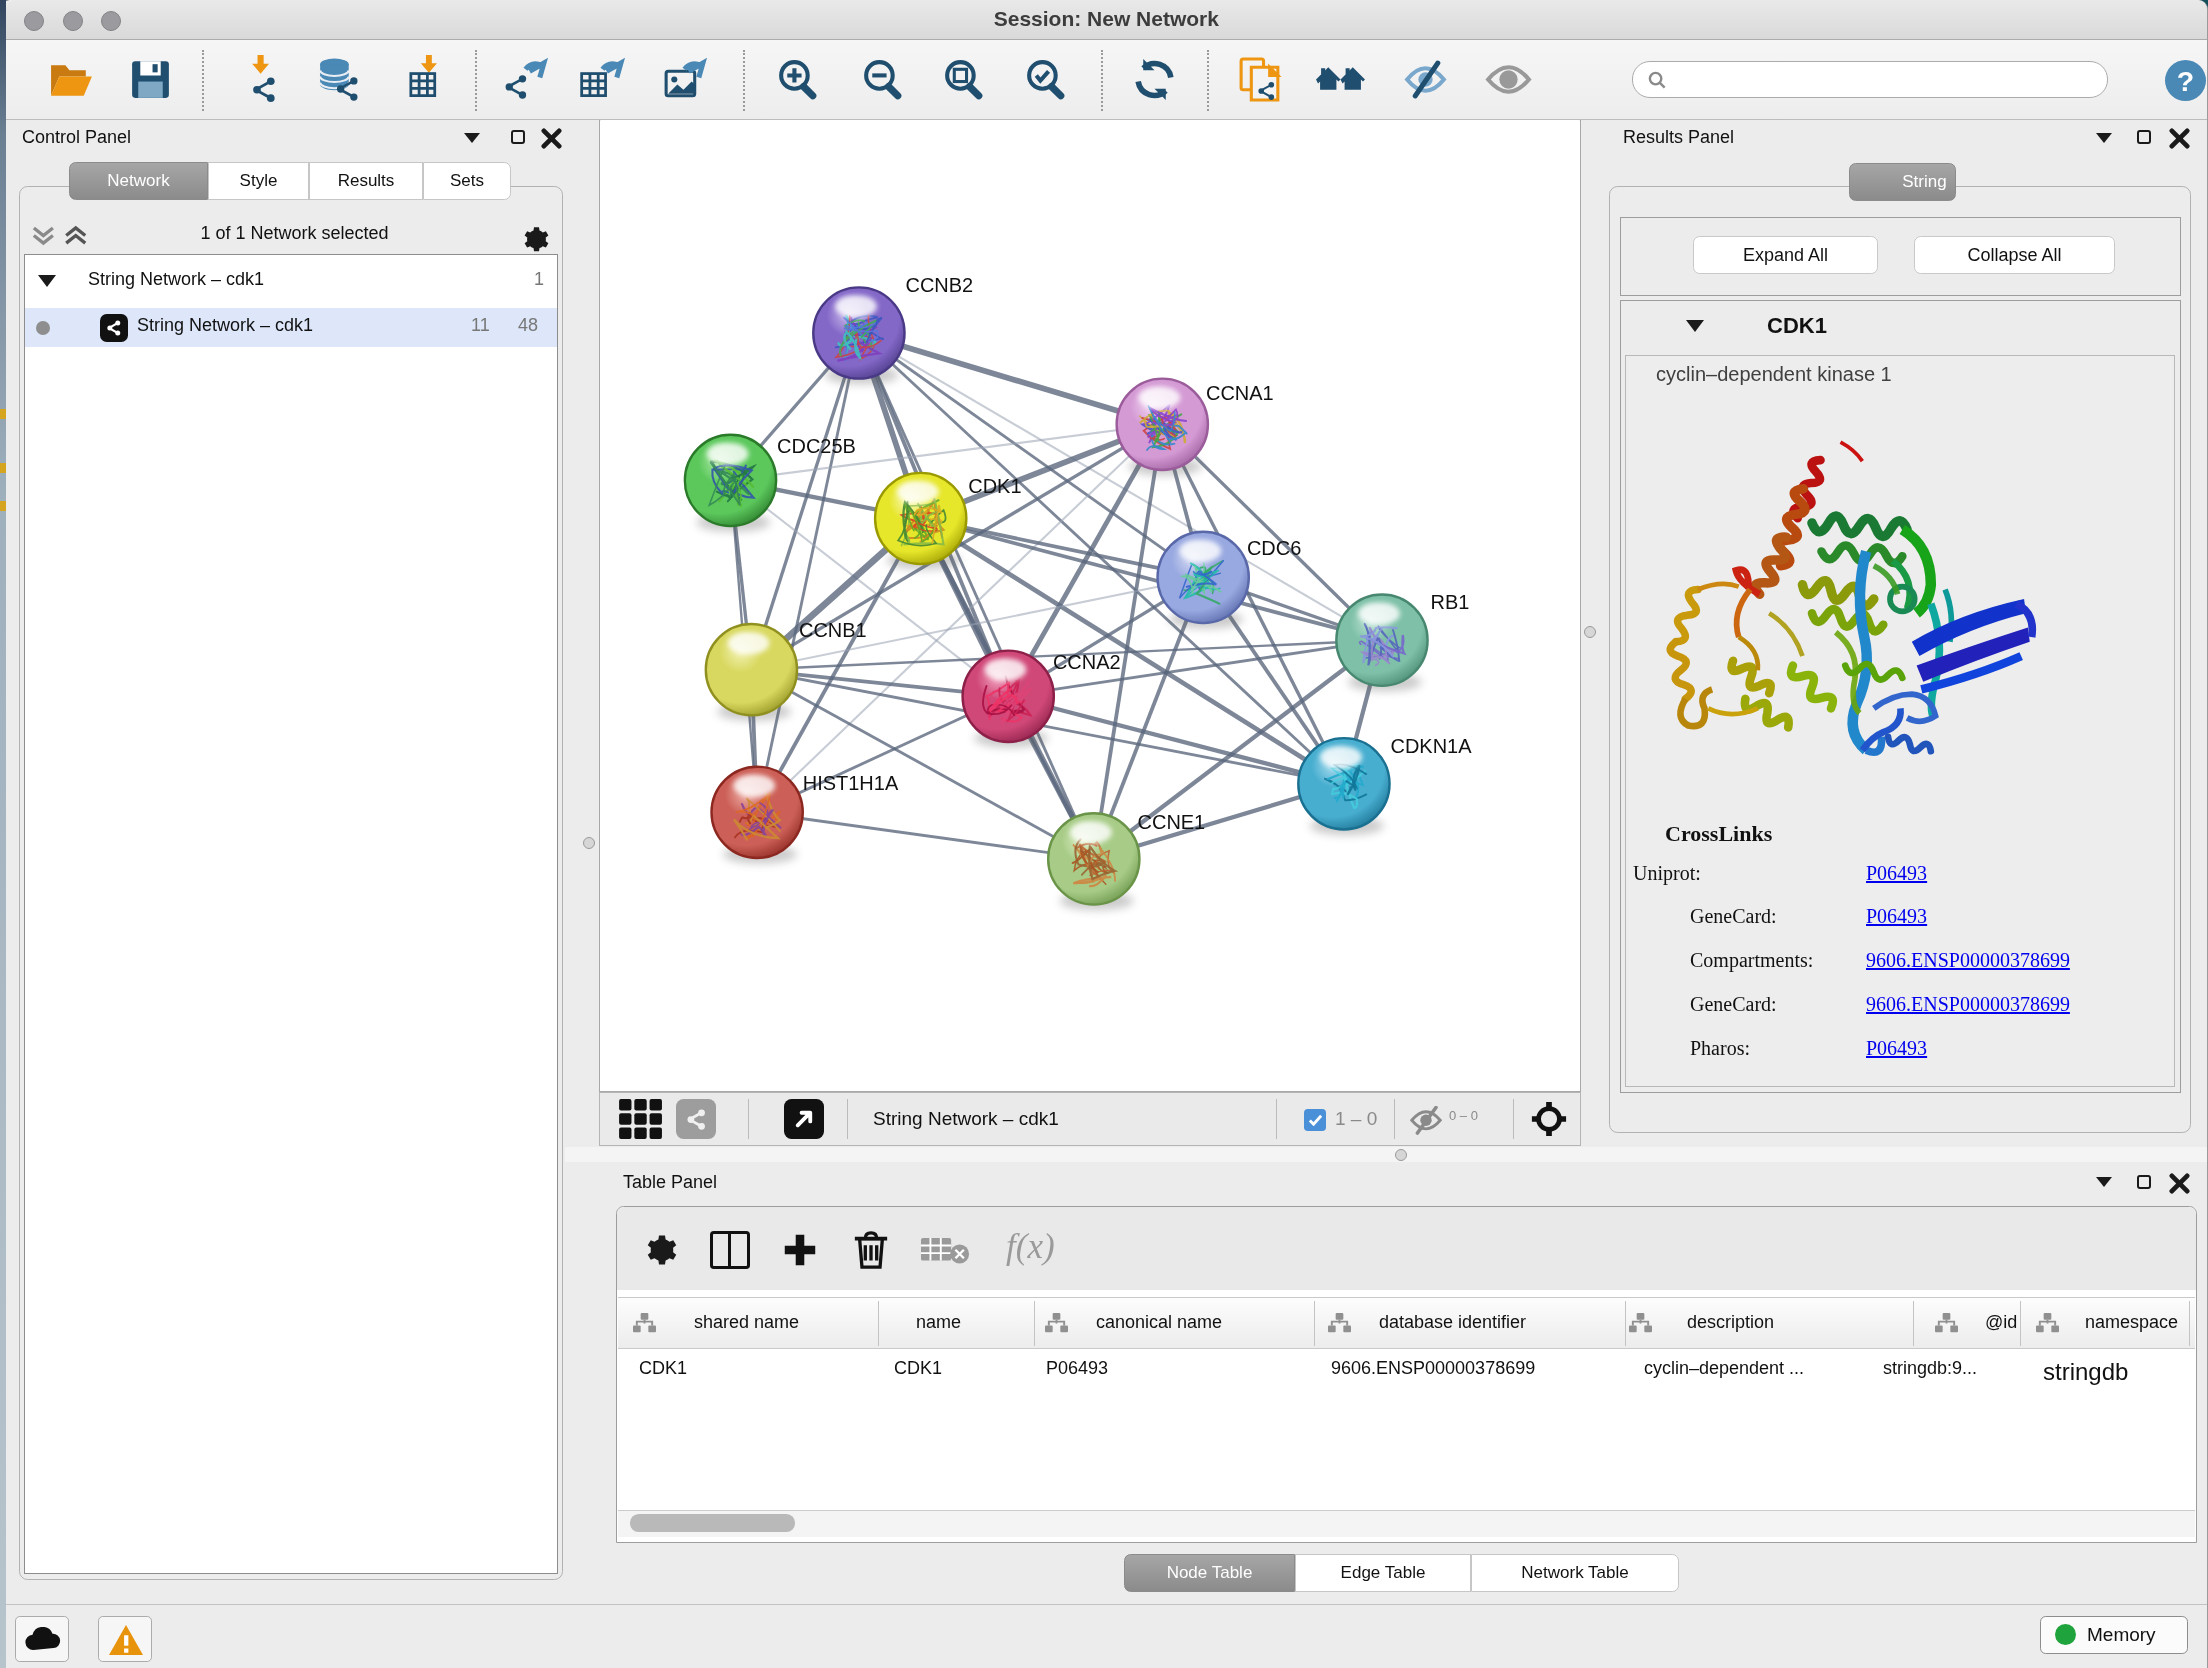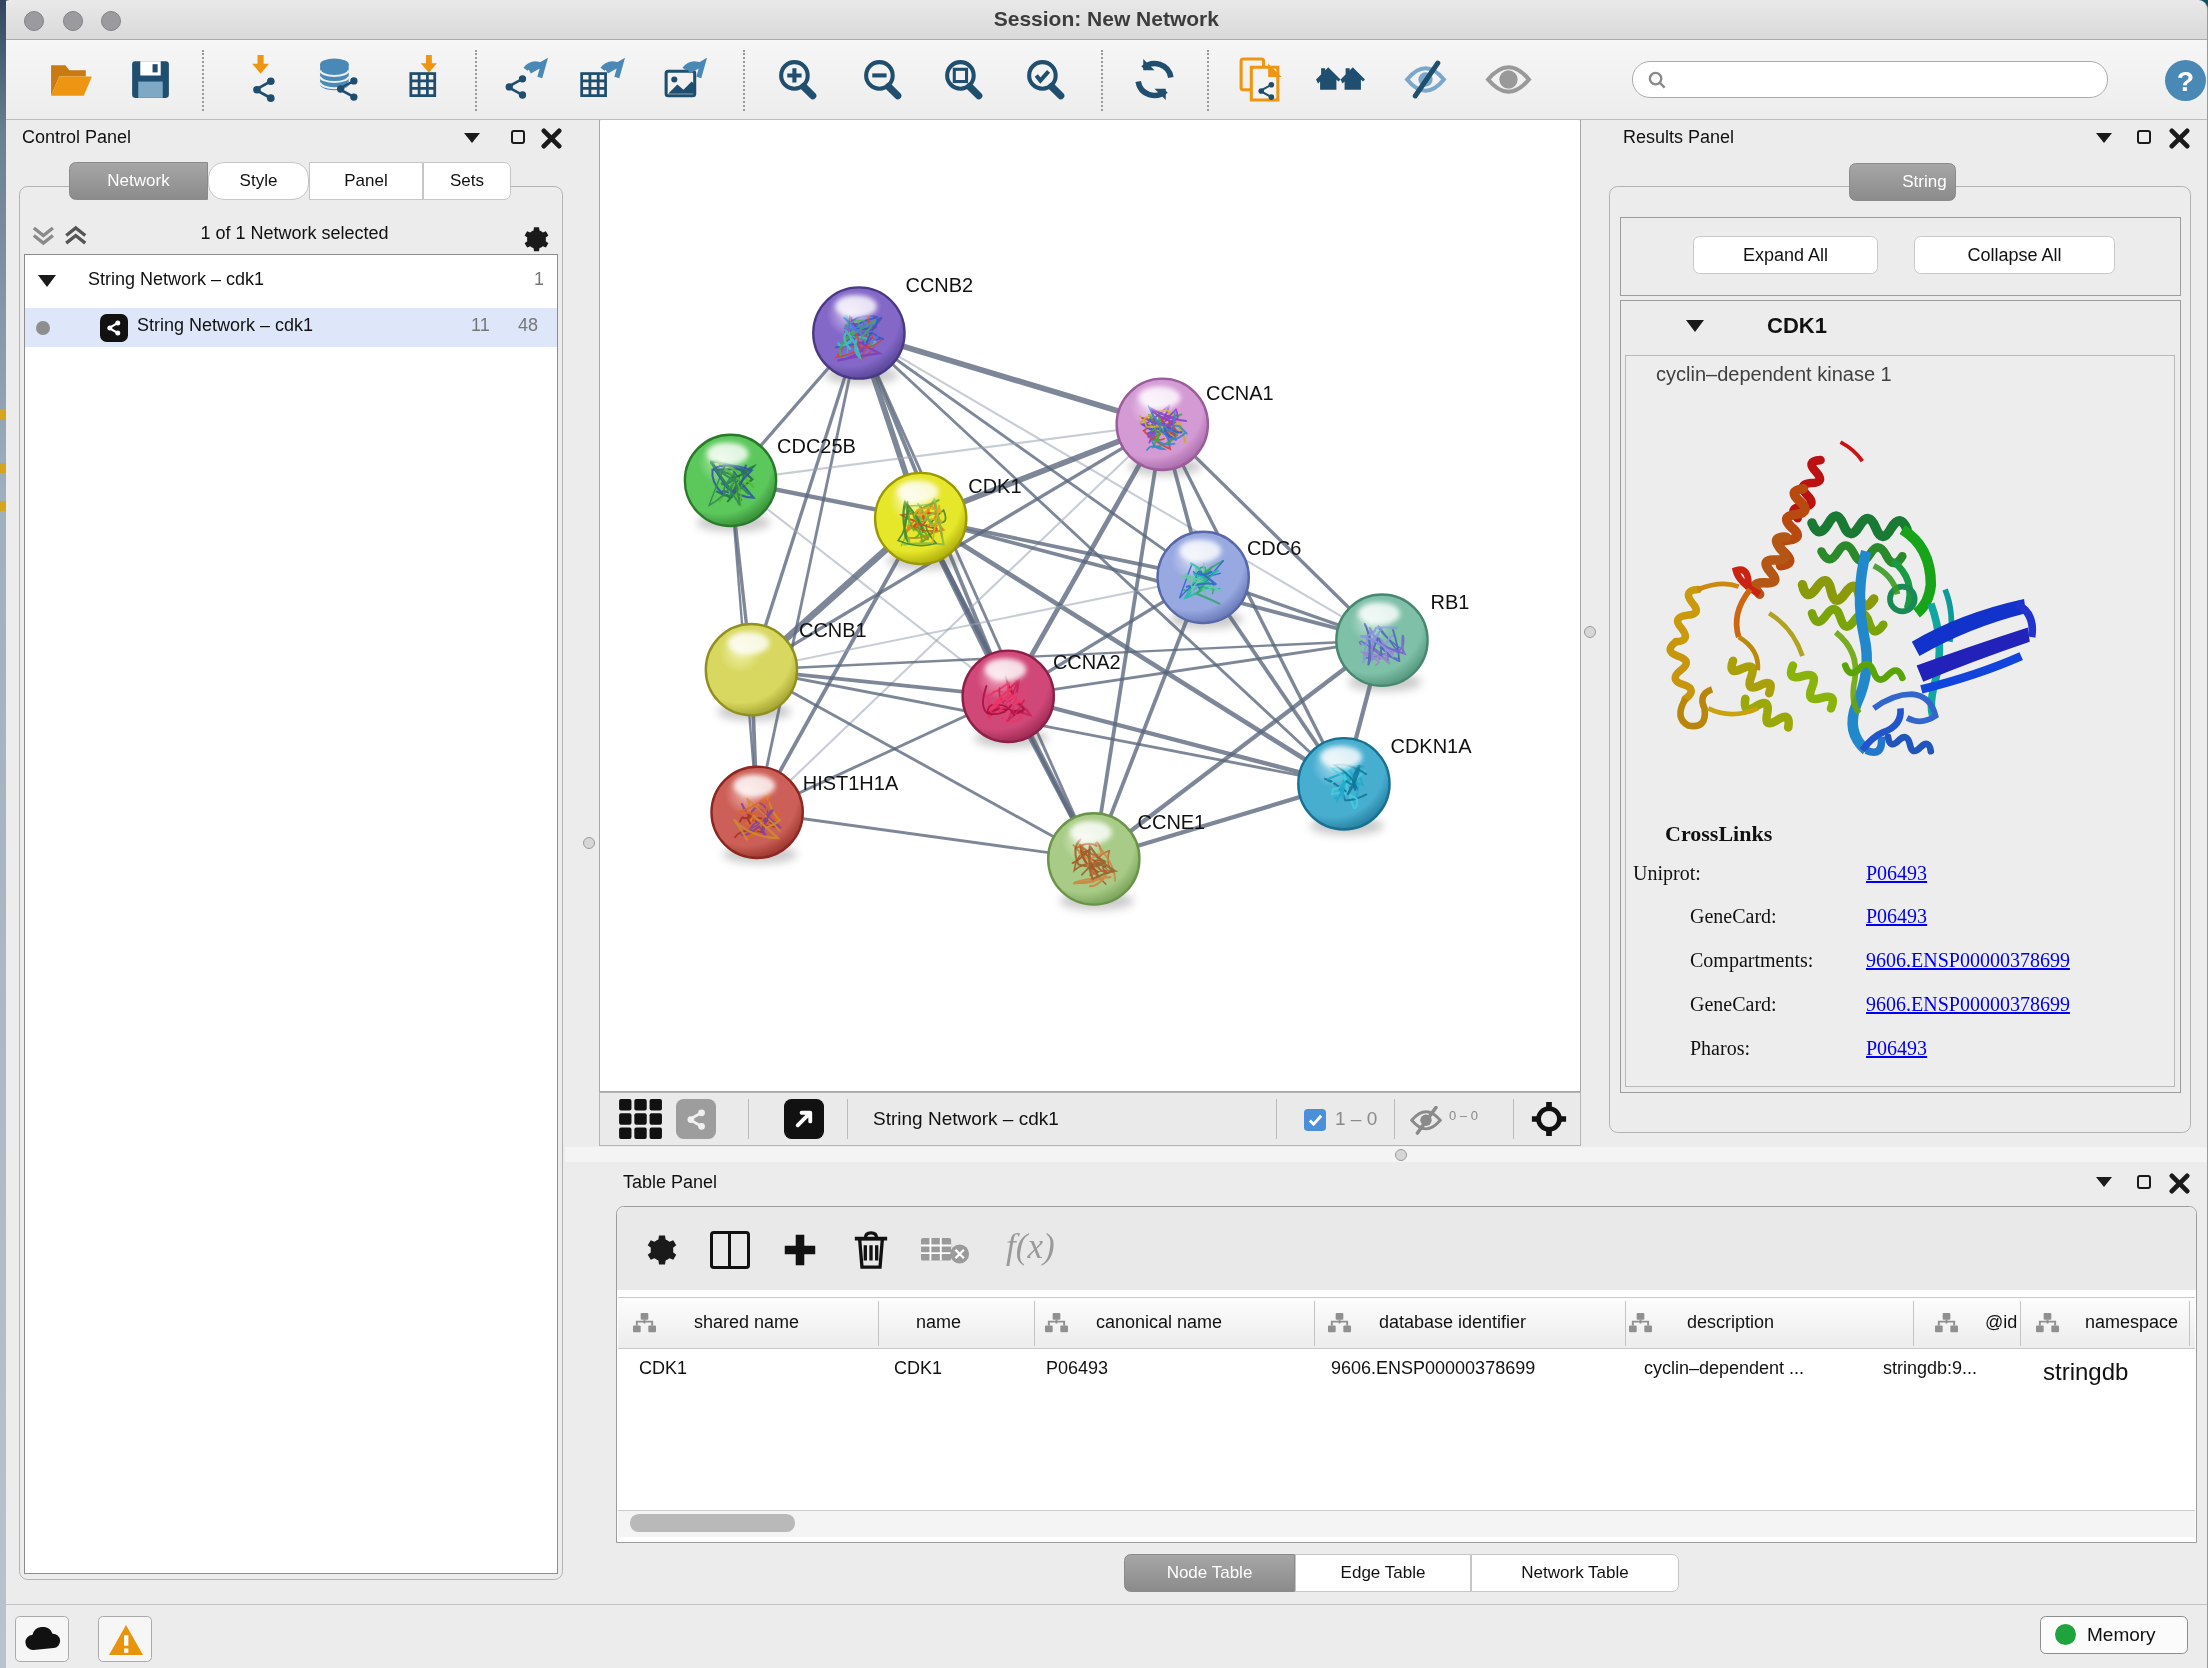--- a/index.html
+++ b/index.html
@@ -173,22 +173,22 @@
 </div>
 
 <div class="ptitle" style="left:22px;top:127px;">Control Panel</div>
 <div style="position:absolute;left:464px;top:133px;width:0;height:0;border:8.6px solid transparent;border-top:10.5px solid #1a1a1a;"></div>
     <div style="position:absolute;left:511px;top:130px;width:14.3px;height:14.3px;border:2.9px solid #1a1a1a;border-radius:2.9px;"></div>
     <svg style="position:absolute;left:541px;top:128px;" width="21" height="21" viewBox="0 0 22 22">
       <path d="M3 3l16 16M19 3L3 19" stroke="#1a1a1a" stroke-width="5" stroke-linecap="round"></path>
     </svg>
 <div class="pbox" style="left:19px;top:186px;width:544px;height:1394px;"></div>
 <div class="tab tabsel" style="left:69px;top:162px;width:139px;border-radius:6.7px 0 0 6.7px;">Network</div>
-<div class="tab" style="left:208px;top:162px;width:101px;border-radius:16px;">Style</div>
-<div class="tab" style="left:309px;top:162px;width:114px;">Panel</div>
+<div class="tab" style="left:208px;top:162px;width:101px;">Style</div>
+<div class="tab" style="left:309px;top:162px;width:114px;">Results</div>
 <div class="tab" style="left:423px;top:162px;width:88px;border-radius:0 6.7px 6.7px 0;">Sets</div>
 <svg style="position:absolute;left:31px;top:224px;" width="59" height="25" viewBox="0 0 62 26">
       <g fill="none" stroke="#8a8a8a" stroke-width="3.5">
         <path d="M3 4l10 8 10-8M3 12l10 8 10-8"></path>
       </g>
       <g fill="none" stroke="#555" stroke-width="3.5">
         <path d="M37 12l10-8 10 8M37 20l10-8 10 8"></path>
       </g>
     </svg>
 <div style="position:absolute;left:114px;top:223px;width:361px;text-align:center;font-size:18px;color:#111;">1 of 1 Network selected</div>

